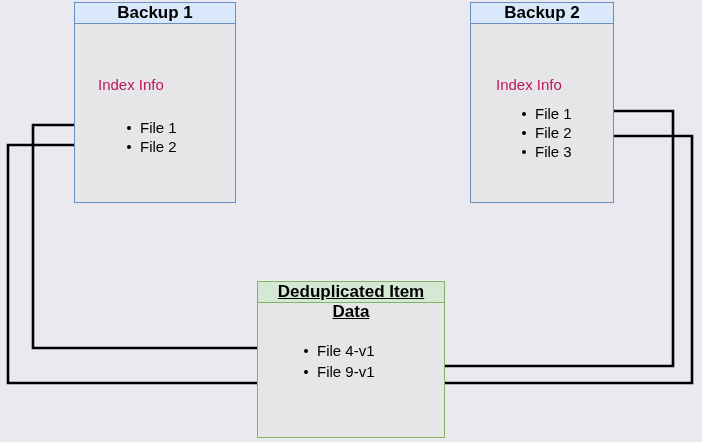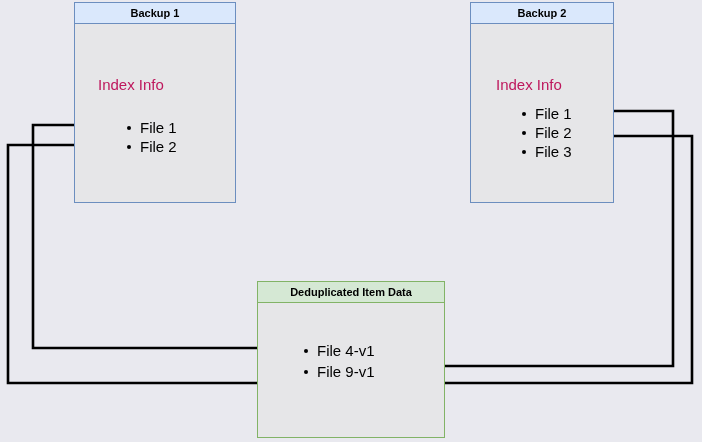--- a/index.html
+++ b/index.html
@@ -35,21 +35,21 @@
     background: #e6e6e8;
   }
   .node.green {
     border-color: #82b366;
   }
   .node-header {
     box-sizing: border-box;
     height: 21px;
     line-height: 20px;
     text-align: center;
-    font-size: 11px;
+    font-size: 17px;
     font-weight: bold;
     color: #000000;
     background: #dae8fc;
     border-bottom: 1px solid #6c8ebf;
   }
   .node.green > .node-header {
     background: #d5e8d4;
     border-bottom-color: #82b366;
   }
   .node-body {
@@ -85,21 +85,21 @@
     left: 1px;
     top: 8px;
     width: 4px;
     height: 4px;
     border-radius: 50%;
     background: #000000;
   }
 
   #backup1 { left: 74px;  top: 2px;   width: 162px; height: 201px; }
   #backup2 { left: 470px; top: 2px;   width: 144px; height: 201px; }
-  #dedup   { left: 257px; top: 281px; width: 188px; height: 157px; }
+  #dedup   { left: 257px; top: 281px; width: 188px; height: 157px; text-decoration: underline; }
 
   #backup1 .free-label { left: 23px;  top: 52px; }
   #backup2 .free-label { left: 25px;  top: 52px; }
 
   #backup1 .bullet-list { left: 51px; top: 94px; }
   #backup2 .bullet-list { left: 50px; top: 80px; }
   #dedup   .bullet-list { left: 45px; top: 37px; }
   #dedup   .bullet-list li { height: 21px; line-height: 21px; }
   #dedup   .bullet-list li::before { top: 9px; }
 </style>

